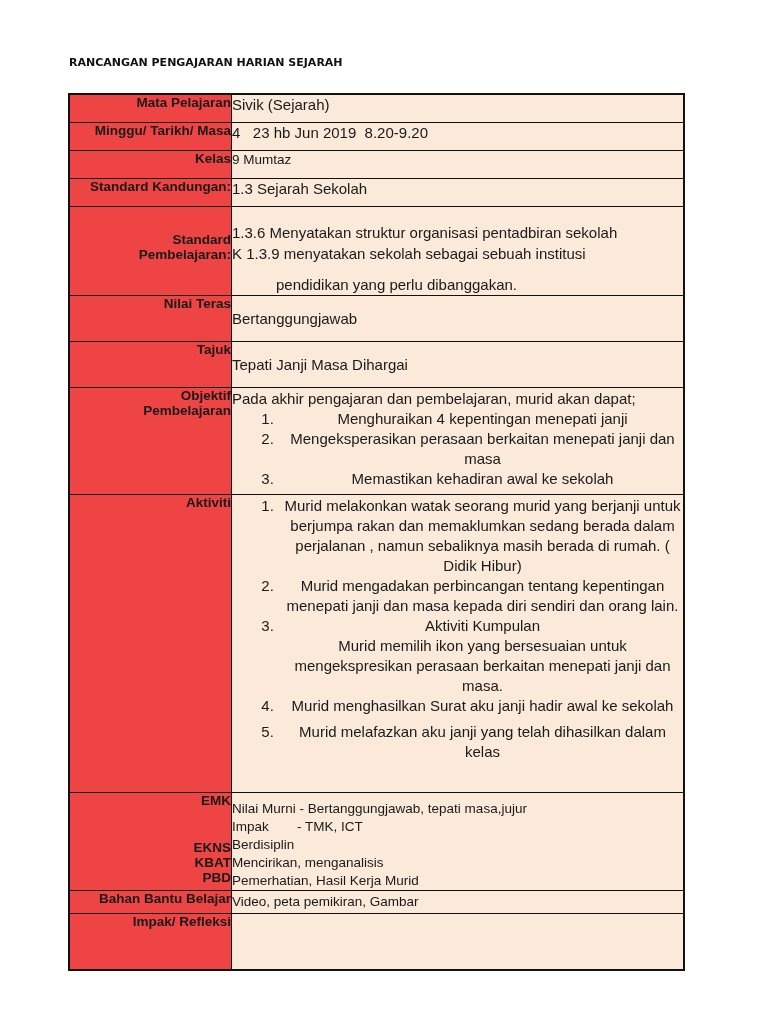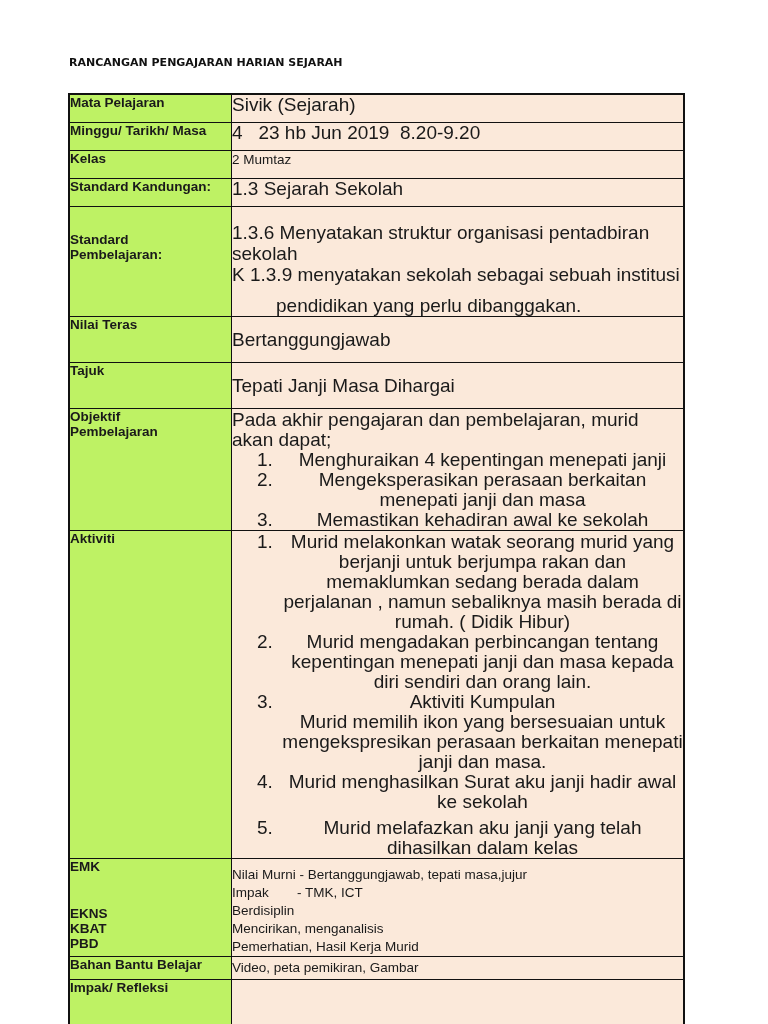--- a/index.html
+++ b/index.html
@@ -13,25 +13,25 @@
     font-family: "DejaVu Sans", sans-serif; font-weight: bold; font-size: 11px;
     letter-spacing: 0px; color: #111;
   }
   table.rph {
     position: absolute; left: 68px; top: 93px; width: 617px;
     border-collapse: collapse; table-layout: fixed;
     border: 2px solid #111;
   }
   table.rph td { border: 1.5px solid #111; vertical-align: top; padding: 0; }
   td.label {
-    width: 161px; background: #bef264; font-weight: bold; font-size: 13.5px;
-    padding: 4px 6px 2px 6px; line-height: 15px;
+    width: 161px; background: #ef4444; font-weight: bold; font-size: 13.5px;
+    padding: 4px 6px 2px 6px; line-height: 15px; text-align: right;
   }
   td.value {
-    background: #fbe9da; font-size: 19px; padding: 4px 6px 2px 6px; line-height: 20px;
+    background: #fbe9da; font-size: 15px; padding: 4px 6px 2px 6px; line-height: 20px;
   }
   td.value.small { font-size: 13.5px; line-height: 18px; }
   ol { margin: 0; padding-left: 46px; }
   ol li { padding-left: 4px; text-align: center; }
   .indent { padding-left: 44px; margin-top: 10px; }
   .ilmu-pad { display:inline-block; width: 65px; }
 </style>
 </head>
 <body>
 
@@ -42,21 +42,21 @@
       <tr style="height:28px">
     <td class="label">Mata Pelajaran</td>
     <td class="value">Sivik (Sejarah)</td>
   </tr>
   <tr style="height:28px">
     <td class="label">Minggu/ Tarikh/ Masa</td>
     <td class="value" style="white-space:pre">4   23 hb Jun 2019  8.20-9.20</td>
   </tr>
   <tr style="height:28px">
     <td class="label">Kelas</td>
-    <td class="value small">2 Mumtaz</td>
+    <td class="value small">9 Mumtaz</td>
   </tr>
   <tr style="height:28px">
     <td class="label">Standard Kandungan:</td>
     <td class="value">1.3 Sejarah Sekolah</td>
   </tr>
   <tr style="height:65px">
     <td class="label" style="padding-top:25px">
       <div>Standard</div>
       <div>Pembelajaran:</div>
     </td>

